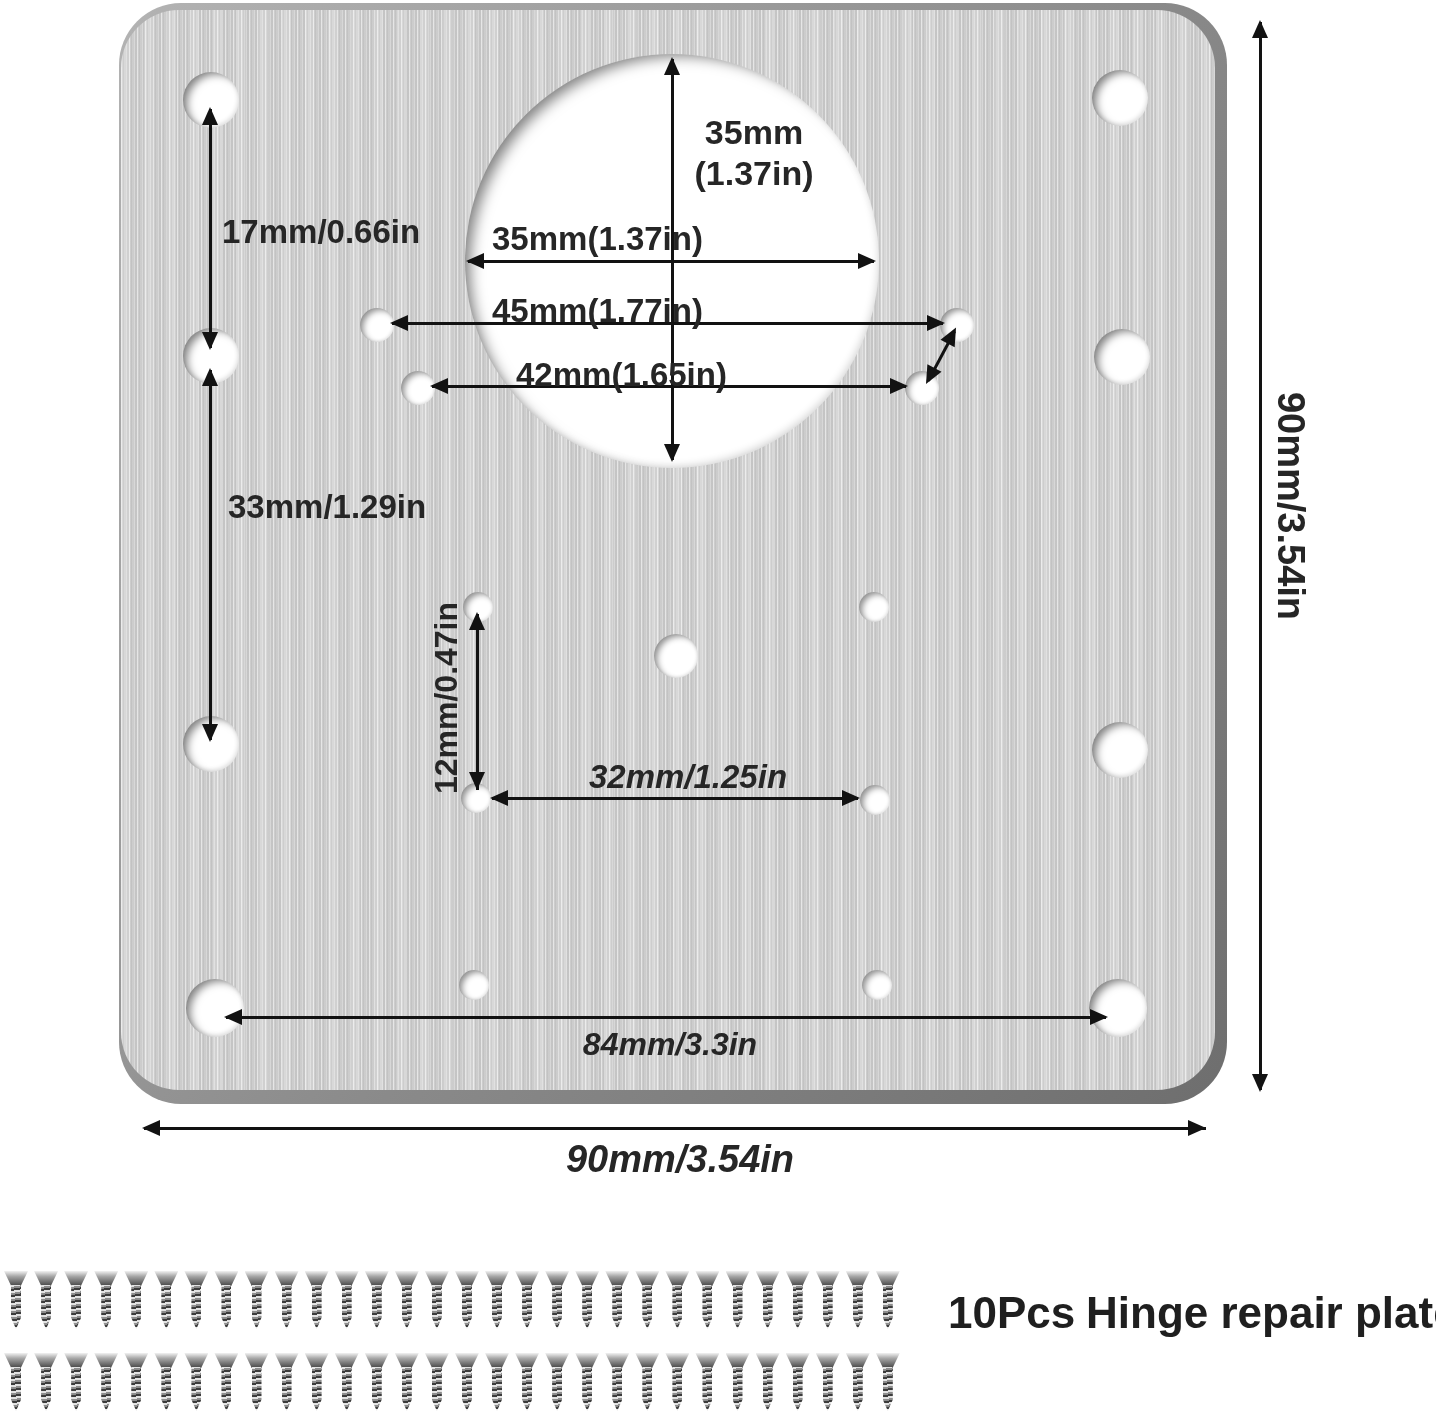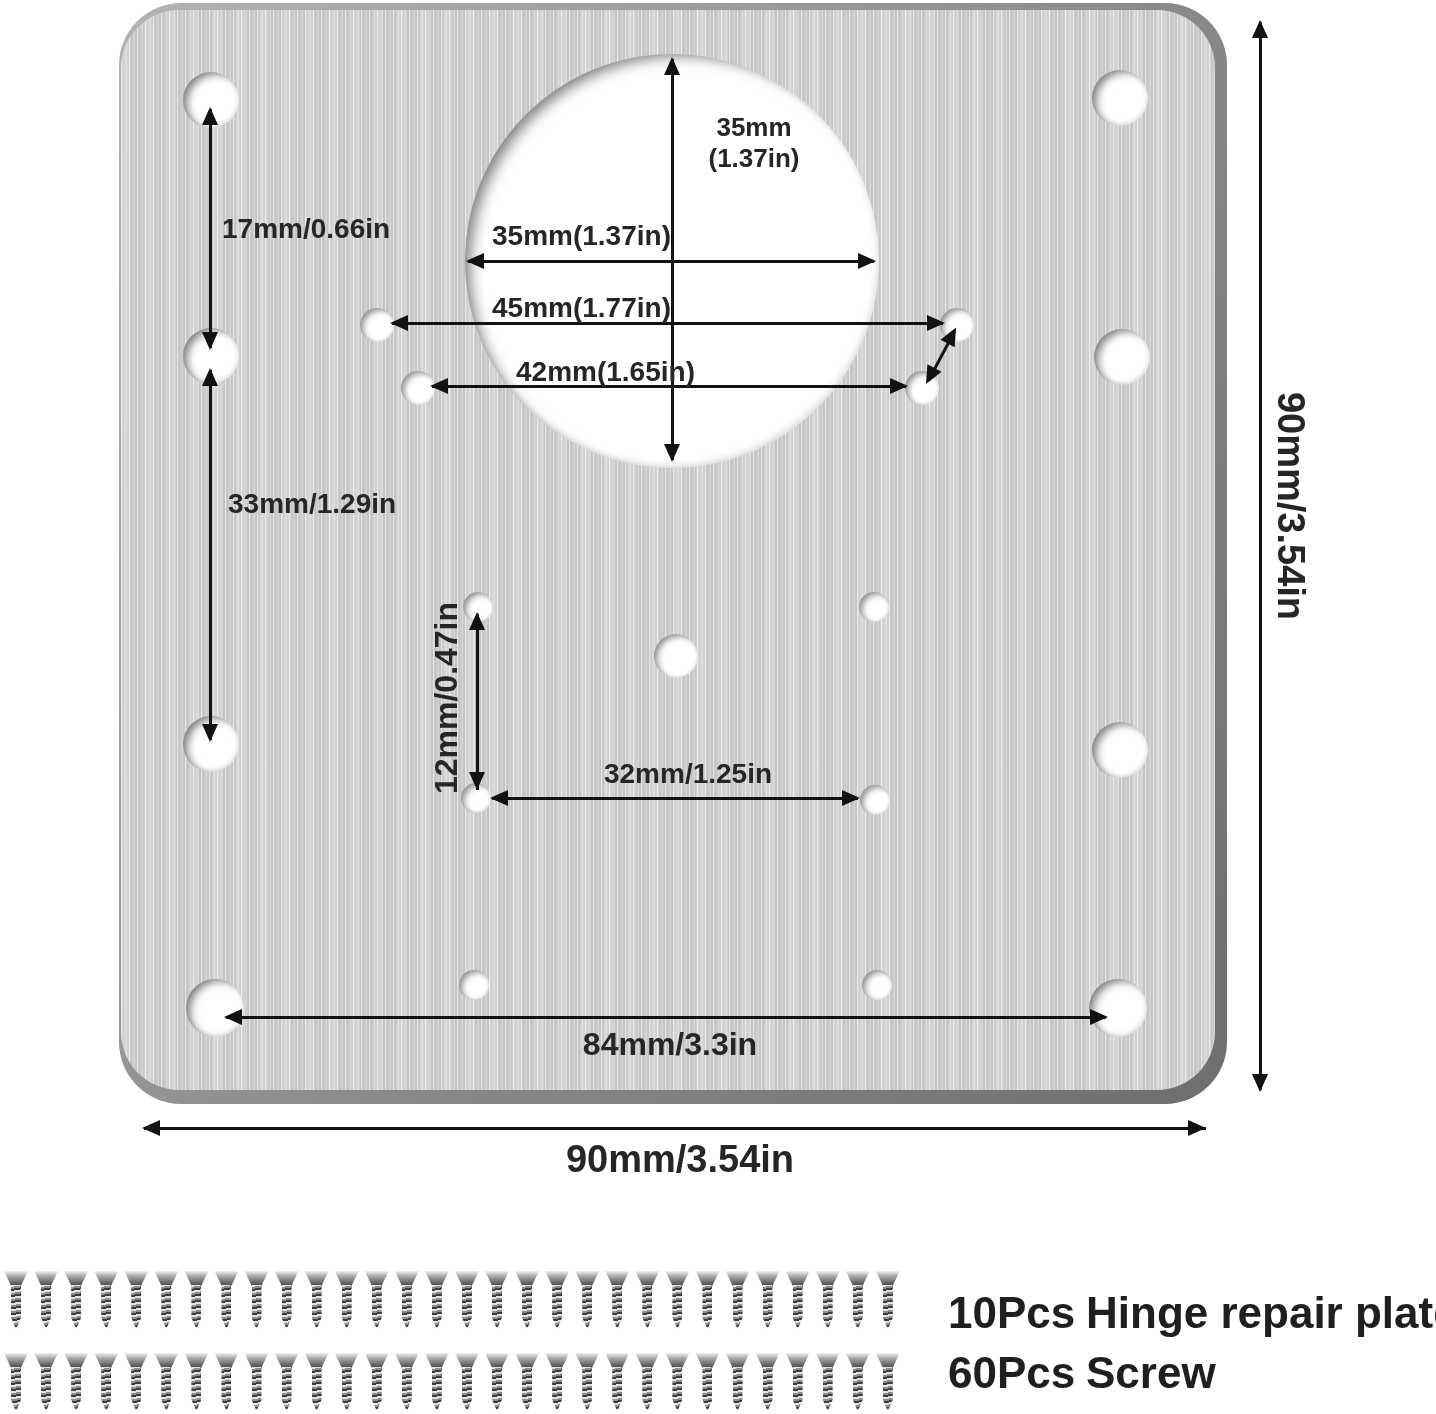--- a/index.html
+++ b/index.html
@@ -23,22 +23,22 @@
   
   .hline{position:absolute;height:3px;background:#121212;}
   .vline{position:absolute;width:3px;background:#121212;}
   .ah{position:absolute;width:0;height:0;border-style:solid;border-color:transparent;}
   .ah.up{border-width:0 8px 18px 8px;border-bottom-color:#121212;}
   .ah.down{border-width:18px 8px 0 8px;border-top-color:#121212;}
   .ah.left{border-width:8px 18px 8px 0;border-right-color:#121212;}
   .ah.right{border-width:8px 0 8px 18px;border-left-color:#121212;}
   .diag{position:absolute;height:0;transform-origin:0 50%;}
   
-  .dim-label{position:absolute;font-weight:700;font-size:28px;white-space:nowrap;color:#262626;}
-  .center-x{transform:translateX(-50%);}
+  .dim-label{position:absolute;font-weight:700;font-size:33px;white-space:nowrap;color:#262626;}
+  .center-x{transform:translateX(-50%);font-style:italic;}
   .rot-ccw{transform:translate(-50%,-50%) rotate(-90deg);}
   .rot-cw{transform:translate(-50%,-50%) rotate(90deg);}
   .two-line{text-align:center;line-height:1.2;}
   
   .screw-row{position:absolute;left:4px;width:896px;display:flex;justify-content:space-between;}
   .screw{width:24px;height:58px;display:flex;flex-direction:column;align-items:center;}
   .screw .head{width:24px;height:15px;
        background:linear-gradient(180deg,#f2f2f2 0%,#a8a8a8 35%,#454545 100%);
        clip-path:polygon(0 0,100% 0,70% 100%,30% 100%);}
   .screw .shank{width:10px;height:44px;margin-top:-1px;
@@ -84,21 +84,21 @@
   <div class="dim-label" style="left:222px;top:213px">17mm/0.66in</div>
 
   <div class="vline" style="left:209px;top:370px;height:370px"></div>
   <div class="ah up" style="left:202px;top:368px"></div>
   <div class="ah down" style="left:202px;top:724px"></div>
   <div class="dim-label" style="left:228px;top:488px">33mm/1.29in</div>
 
   <div class="vline" style="left:671px;top:59px;height:401px"></div>
   <div class="ah up" style="left:664px;top:57px"></div>
   <div class="ah down" style="left:664px;top:444px"></div>
-  <div class="dim-label two-line" style="left:674px;top:112px;width:160px;font-size:26px">
+  <div class="dim-label two-line" style="left:674px;top:112px;width:160px;font-size:34px">
     <div>35mm</div>
     <div>(1.37in)</div>
   </div>
 
   <div class="hline" style="left:468px;top:260px;width:406px"></div>
   <div class="ah left" style="left:466px;top:253px"></div>
   <div class="ah right" style="left:858px;top:253px"></div>
   <div class="dim-label" style="left:492px;top:220px">35mm(1.37in)</div>
 
   <div class="hline" style="left:392px;top:322px;width:551px"></div>
@@ -384,18 +384,14 @@
       <div class="screw">
         <div class="head"></div>
         <div class="shank"></div>
       </div>
     </div>
 
   <div class="parts" style="top:1288px">
     <span class="qty">10Pcs</span>
     <span>Hinge repair plate</span>
   </div>
-  <div class="parts" style="top:1348px">
-    <span class="qty">60Pcs</span>
-    <span>Screw</span>
-  </div>
 
 </div>
 
 </body></html>

